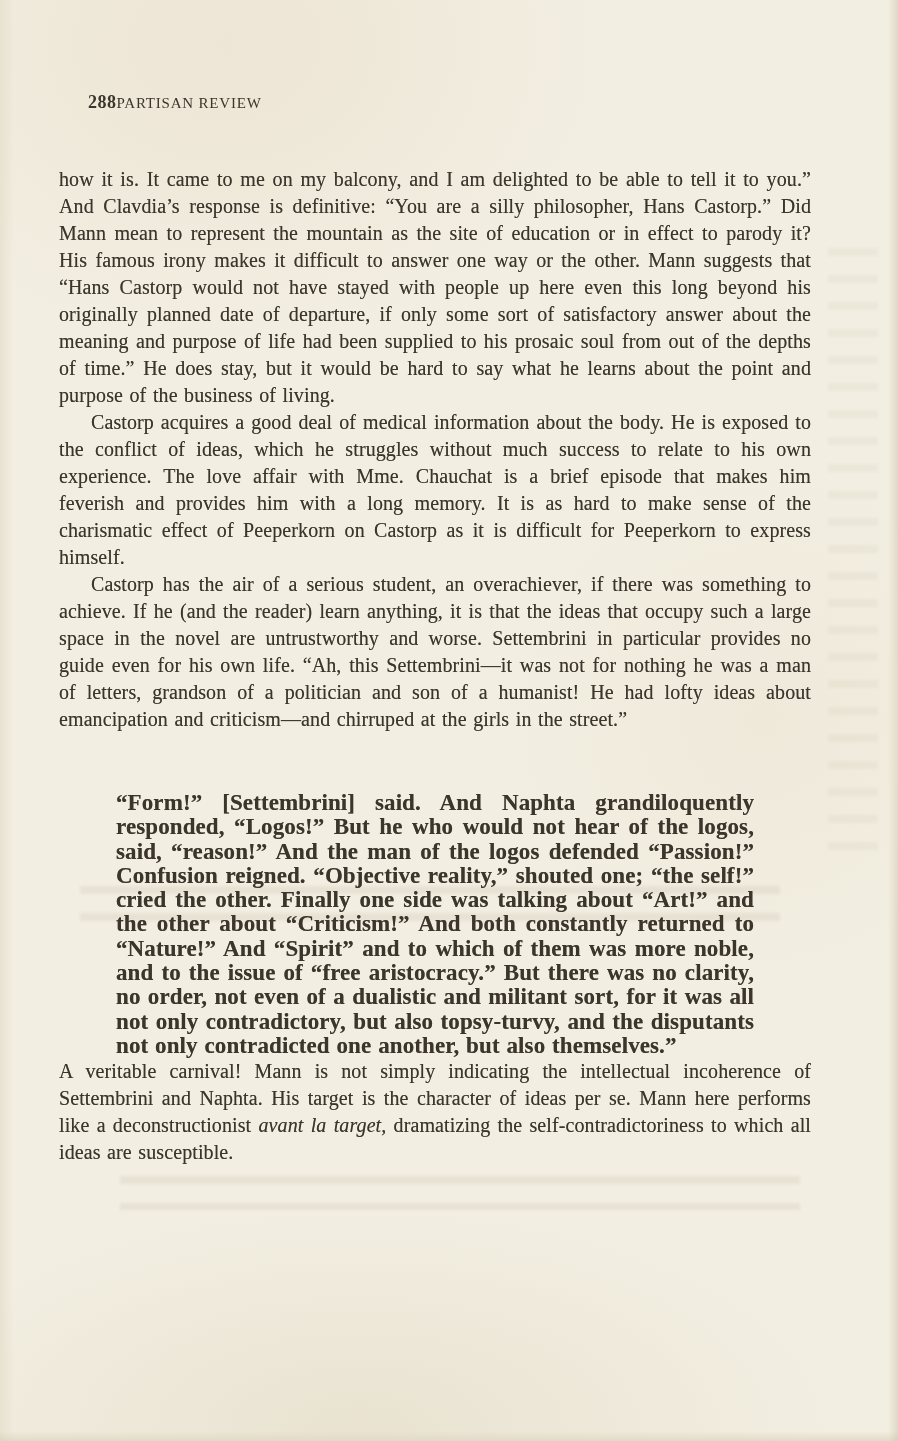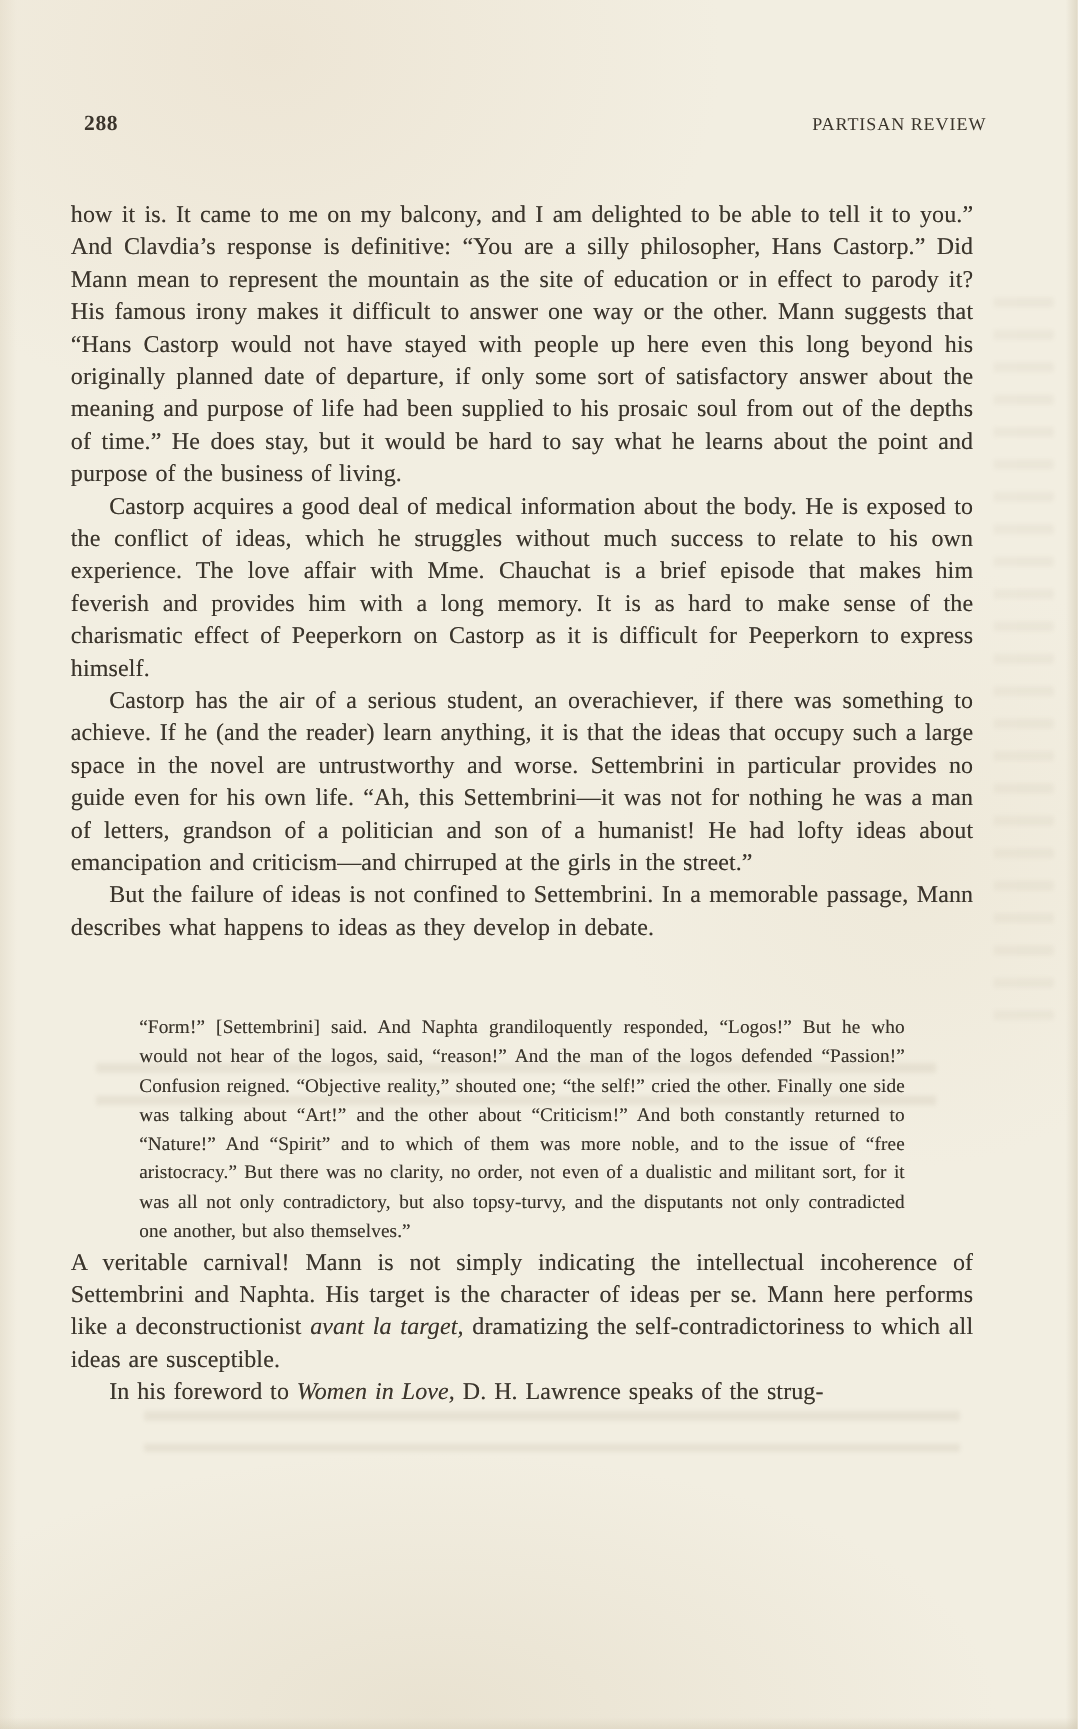--- a/index.html
+++ b/index.html
@@ -37,24 +37,23 @@
     );
     pointer-events: none;
   }
   .ghost-1 { left: 80px; top: 878px; width: 700px; height: 46px; }
   .ghost-2 { left: 120px; top: 1168px; width: 680px; height: 42px; }
   .ghost-3 { left: 828px; top: 240px; width: 50px; height: 620px; opacity: 0.06; }
 
   .running-head {
     position: absolute;
     top: 92px;
-    left: 70px;
+    left: 88px;
     right: 76px;
     display: flex;
-    justify-content: space-between;
     align-items: baseline;
   }
   .page-number {
     font-size: 18px;
     font-weight: bold;
     letter-spacing: 0.5px;
   }
   .journal-title {
     font-size: 15px;
     letter-spacing: 0.8px;
@@ -71,24 +70,25 @@
     letter-spacing: 0.1px;
     word-spacing: 1.4px;
     text-shadow: 0 0 0.5px rgba(59,53,44,0.55);
   }
   .text-block p { margin: 0; }
   .text-block p.indent { text-indent: 32px; }
 
   .block-quote {
     margin: 58px 0 0 57px;
     width: 638px;
-    font-size: 16px;
+    font-size: 23px;
     line-height: 24.3px;
     text-align: justify;
     word-spacing: 1px;
+    font-weight: bold;
   }
 
   .after-quote { margin-top: 46px; }
 
   .italic { font-style: italic; }
 </style>
 </head>
 <body>
 
 <div class="page">
@@ -103,23 +103,21 @@
   </div>
 
   <div class="text-block">
 
     <p>how it is. It came to me on my balcony, and I am delighted to be able to tell it to you.” And Clavdia’s response is definitive: “You are a silly philosopher, Hans Castorp.” Did Mann mean to represent the mountain as the site of education or in effect to parody it? His famous irony makes it difficult to answer one way or the other. Mann suggests that “Hans Castorp would not have stayed with people up here even this long beyond his originally planned date of departure, if only some sort of satisfactory answer about the meaning and purpose of life had been supplied to his prosaic soul from out of the depths of time.” He does stay, but it would be hard to say what he learns about the point and purpose of the business of living.</p>
 
     <p class="indent">Castorp acquires a good deal of medical information about the body. He is exposed to the conflict of ideas, which he struggles without much success to relate to his own experience. The love affair with Mme. Chauchat is a brief episode that makes him feverish and provides him with a long memory. It is as hard to make sense of the charismatic effect of Peeperkorn on Castorp as it is difficult for Peeperkorn to express himself.</p>
 
     <p class="indent">Castorp has the air of a serious student, an overachiever, if there was something to achieve. If he (and the reader) learn anything, it is that the ideas that occupy such a large space in the novel are untrustworthy and worse. Settembrini in particular provides no guide even for his own life. “Ah, this Settembrini—it was not for nothing he was a man of letters, grandson of a politician and son of a humanist! He had lofty ideas about emancipation and criticism—and chirruped at the girls in the street.”</p>
 
-    <p class="indent">But the failure of ideas is not confined to Settembrini. In a memorable passage, Mann describes what happens to ideas as they develop in debate.</p>
 
     <div class="block-quote">“Form!” [Settembrini] said. And Naphta grandiloquently responded, “Logos!” But he who would not hear of the logos, said, “reason!” And the man of the logos defended “Passion!” Confusion reigned. “Objective reality,” shouted one; “the self!” cried the other. Finally one side was talking about “Art!” and the other about “Criticism!” And both constantly returned to “Nature!” And “Spirit” and to which of them was more noble, and to the issue of “free aristocracy.” But there was no clarity, no order, not even of a dualistic and militant sort, for it was all not only contradictory, but also topsy-turvy, and the disputants not only contradicted one another, but also themselves.”</div>
 
     <p class="after-quote"><span>A veritable carnival! Mann is not simply indicating the intellectual incoherence of Settembrini and Naphta. His target is the character of ideas per se. Mann here performs like a deconstructionist </span><span class="italic">avant la target,</span><span> dramatizing the self-contradictoriness to which all ideas are susceptible.</span></p>
 
-    <p class="indent"><span>In his foreword to </span><span class="italic">Women in Love,</span><span> D. H. Lawrence speaks of the strug-</span></p>
 
   </div>
 
 </div>
 
 </body></html>

